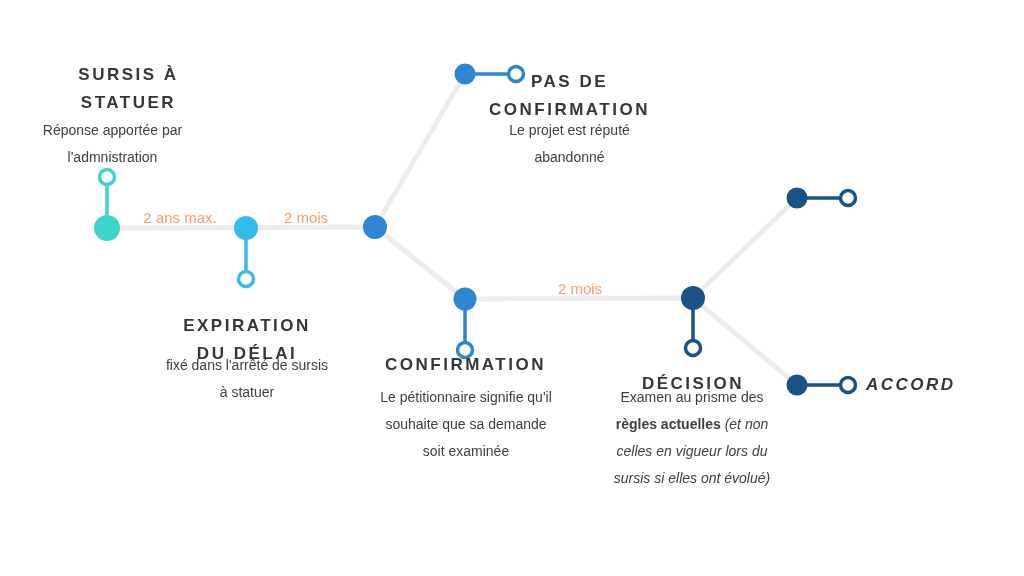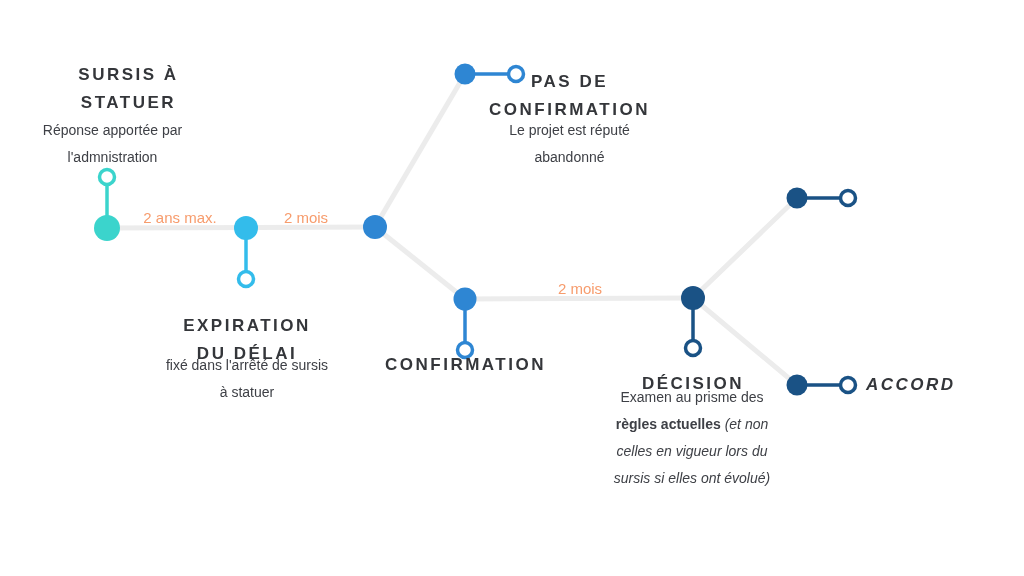--- a/index.html
+++ b/index.html
@@ -136,20 +136,23 @@
     <span>PAS DE</span>
     <span>CONFIRMATION</span>
   </div>
   <p class="tblock desc" style="left:482px; top:117px; width:175px;">
     <span>Le projet est réputé abandonné</span>
   </p>
 
   <div class="tblock ttl single" style="left:368px; top:354px; width:195px;">
     <span>CONFIRMATION</span>
   </div>
+  <p class="tblock desc" style="left:375px; top:384px; width:182px;">
+    <span>Le pétitionnaire signifie qu'il souhaite que sa demande soit examinée</span>
+  </p>
 
   <div class="tblock ttl single" style="left:617px; top:357px; width:152px;margin-top:16px;">
     <span>DÉCISION</span>
   </div>
   <p class="tblock desc" style="left:600px; top:384px; width:184px;">
     <span>Examen au prisme des </span><span class="b">règles actuelles</span><span class="i"> (et non celles en vigueur lors du sursis si elles ont évolué)</span>
   </p>
 
 
   <div class="tblock ttl single left" style="left:866px; top:374px; width:120px;font-style:italic;">

